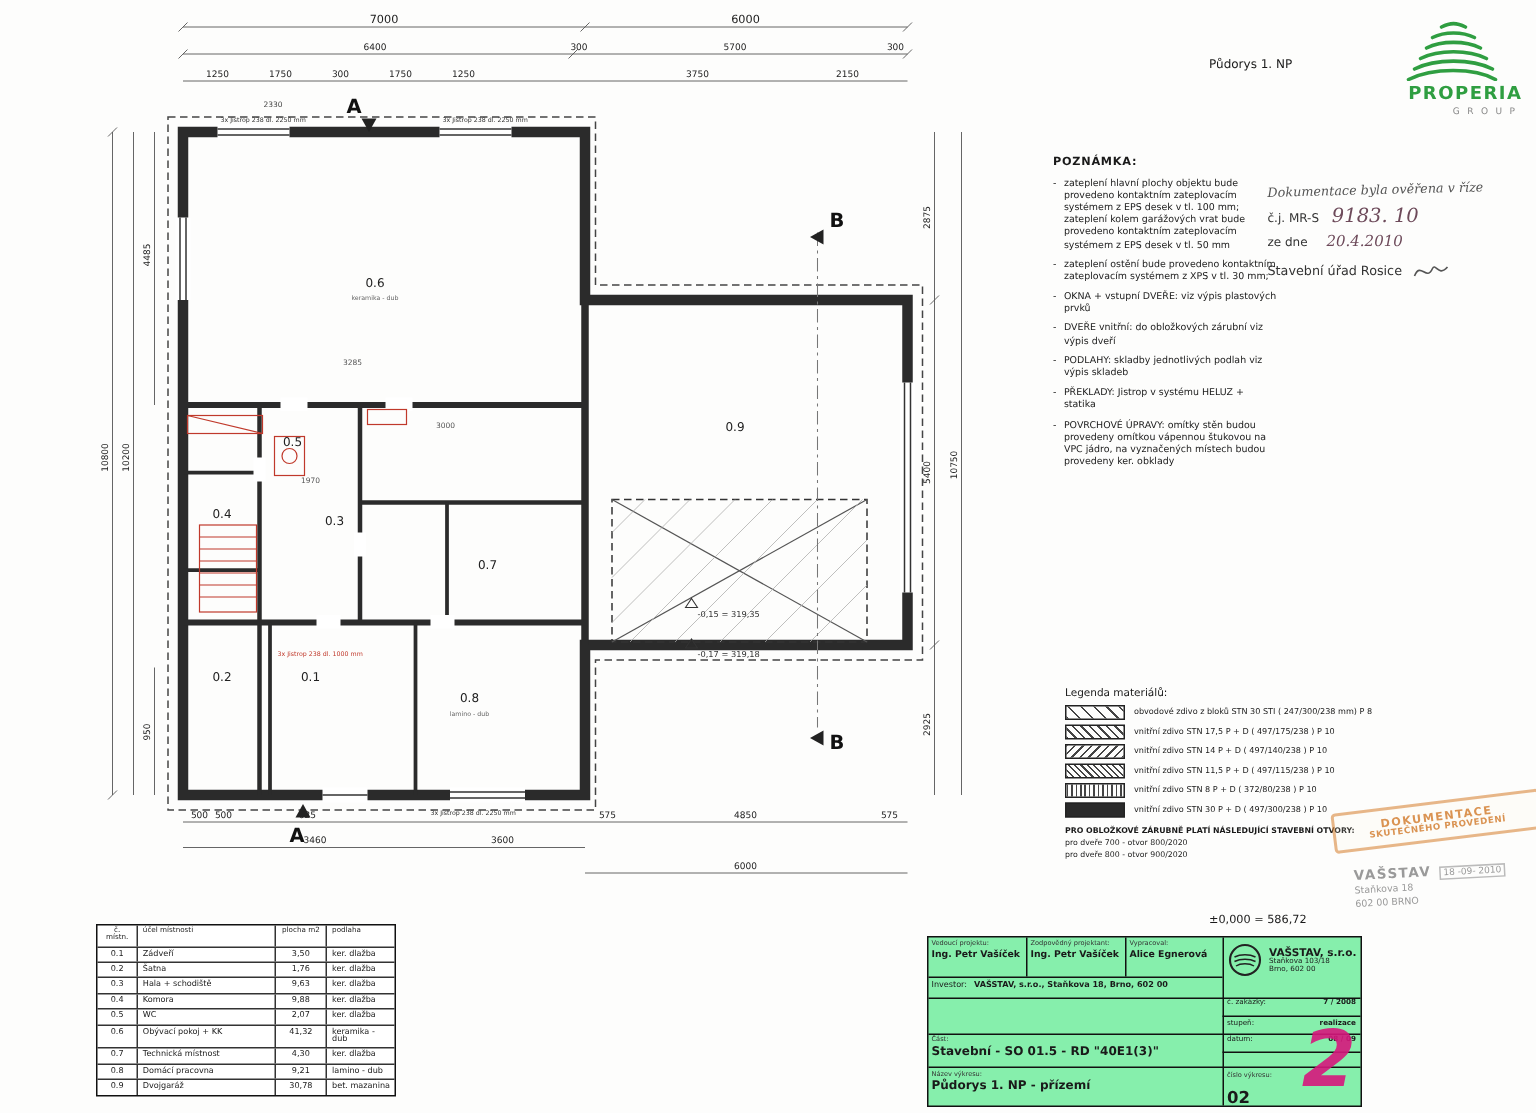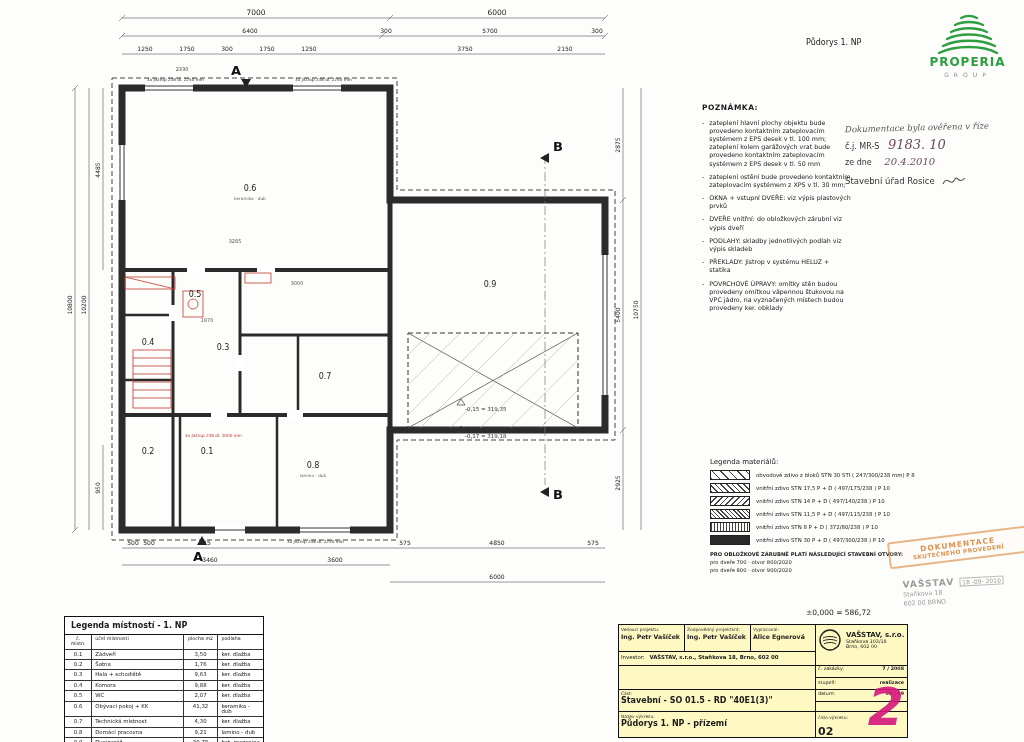--- a/index.html
+++ b/index.html
@@ -31,29 +31,29 @@
   .rtab-title{font-size:8px;font-weight:bold;padding:4px 6px;border-bottom:1.2px solid #111}
   .rtab-row{display:flex;border-top:.6px solid #333;font-size:5.4px;line-height:1}
   .rtab-row.head{font-size:4.8px;color:#222;border-top:none}
   .rtab-row>div{padding:2px 3px;border-right:.6px solid #333}
   .rtab-row>div:last-child{border-right:none}
   .c0{width:22px;text-align:center}
   .c1{width:92px}
   .c2{width:30px;text-align:center}
   .c3{width:42px}
   
-  .tblock{left:618px;top:624px;width:288px;height:112px;border:1.6px solid #111;background:#fef9c3}
+  .tblock{left:618px;top:624px;width:288px;height:112px;border:1.6px solid #111;background:#86efac}
   .tb-cell{position:absolute;box-sizing:border-box}
   .tb-lab{font-size:4.4px;color:#333;display:block}
   .tb-val{font-size:6.2px;font-weight:bold;display:block;margin-top:1px}
   .tb-line{position:absolute;background:#111}
   .bignum{position:absolute;right:3px;top:56px;font-size:52px;font-weight:bold;font-style:italic;
           color:#d6177d;line-height:1;opacity:.9}
   
-  .properia{width:95px;text-align:center}
+  .properia{width:95px;text-align:right}
   .properia-name{color:#2f9e41;font-weight:bold;font-size:12px;letter-spacing:1px;margin-top:1px}
   .properia-group{color:#8a8a8a;font-size:6px;letter-spacing:5px;margin-top:2px}
   
   .stamp-orange{width:132px;padding:4px 2px;border:2px solid rgba(214,126,44,.55);border-radius:3px;
     color:rgba(209,120,40,.8);text-align:center;transform:rotate(-7deg);background:rgba(255,245,230,.15)}
   .stamp-orange .l1{font-size:7.5px;font-weight:bold;letter-spacing:1px}
   .stamp-orange .l2{font-size:5.8px;font-weight:bold;letter-spacing:.4px}
   .stamp-gray{color:#9a9a9a;transform:rotate(-3deg);font-size:6.3px;line-height:1.35}
   .stamp-gray .nm{font-weight:bold;font-size:9px;letter-spacing:1px}
   .stamp-gray .dt{font-size:6px;border:1px solid #bbb;padding:0 2px;margin-left:3px}
@@ -371,21 +371,20 @@
     <span class="nm">VAŠSTAV</span>
     <span class="dt">18 -09- 2010</span>
   </div>
   <div>Staňkova 18</div>
   <div>602 00 BRNO</div>
 </div>
 
 <div class="abs" style="left:806px;top:608px;font-size:7.5px">±0,000 = 586,72</div>
 
 <div class="abs rtab" style="left:64px;top:616px">
-  <div class="rtab-title">Legenda místností - 1. NP</div>
   <div class="rtab-row head">
     <div class="c0">č. místn.</div>
     <div class="c1">účel místnosti</div>
     <div class="c2">plocha m2</div>
     <div class="c3">podlaha</div>
   </div>
   <div class="rtab-row">
     <div class="c0">0.1</div>
     <div class="c1">Zádveří</div>
     <div class="c2">3,50</div>

